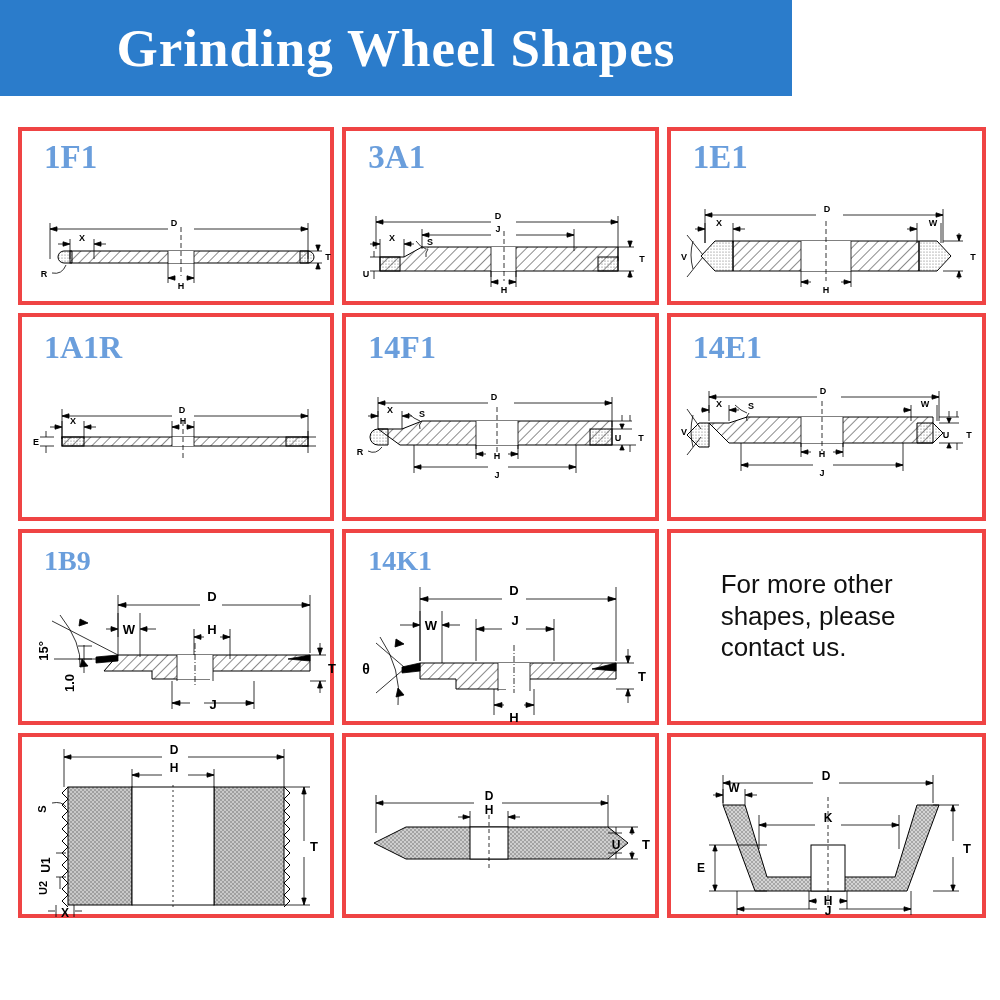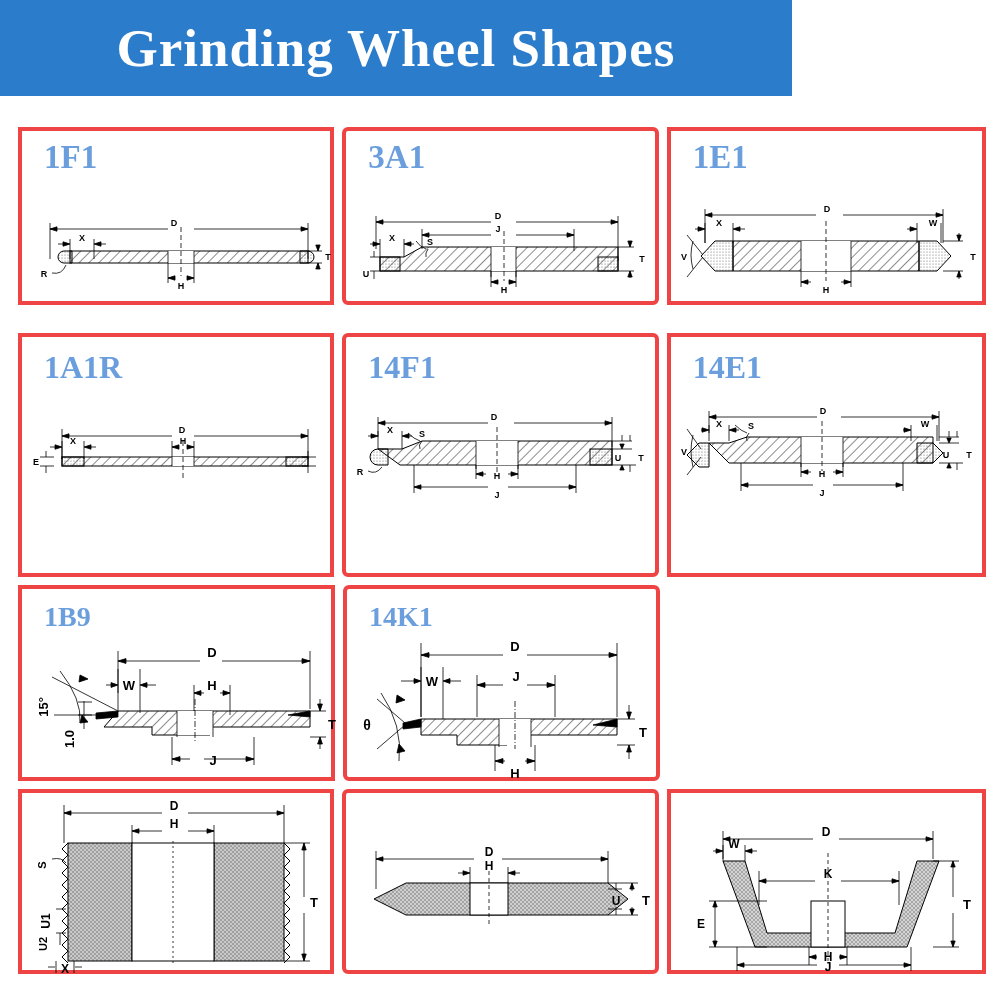--- a/index.html
+++ b/index.html
@@ -21,24 +21,24 @@
   }
 
   
   .grid{position:absolute;left:18px;top:127px;width:968px;}
   .row{display:flex;gap:8px;margin-bottom:8px;}
   .card{
     position:relative;background:#ffffff;
     border:4px solid #ef4444;box-sizing:border-box;
   }
   .card.c1{width:317px;}
-  .card.c2{width:317px;border-radius:6px;}
+  .card.c2{width:317px;}
   .card.c3{width:320px;}
   .r1 .card{height:178px;}
-  .r2 .card{height:244px;margin-top:20px;}
+  .r2 .card{height:208px;}
   .r3 .card{height:196px;}
   .r4 .card{height:185px;}
 
   .code-label{
     position:absolute;left:22px;top:10px;
     font-family:"Liberation Serif",serif;font-weight:bold;
     font-size:33px;color:#6A9EDC;letter-spacing:0px;line-height:1;
   }
   .r2 .code-label{font-size:32px;top:14px;}
   .r3 .code-label{font-size:28px;top:14px;}
@@ -635,20 +635,23 @@
             <text class="dim" style="font-size:13px" x="168" y="62" text-anchor="middle">D</text>
             <text class="dim" style="font-size:13px" x="85" y="97" text-anchor="middle">W</text>
             <text class="dim" style="font-size:13px" x="169" y="92" text-anchor="middle">J</text>
             <text class="dim" style="font-size:13px" x="168" y="189" text-anchor="middle">H</text>
             <text class="dim" style="font-size:13px" x="296" y="148" text-anchor="middle">T</text>
             <text class="dim" style="font-size:14px" x="20" y="141" text-anchor="middle">θ</text>
           </svg>
         </div>
       </div>
 
+      <div class="card c3">
+        <div class="note-text">For more other shapes, please contact us.</div>
+      </div>
     </div>
 
     <div class="row r4">
 
       <div class="card c1">
         <div class="fig">
           <svg viewBox="0 0 317 185" width="317" height="185">
             <defs>
               <pattern id="grit1" width="4" height="4" patternUnits="userSpaceOnUse">
                 <rect width="4" height="4" fill="#c9c9c9"></rect>

